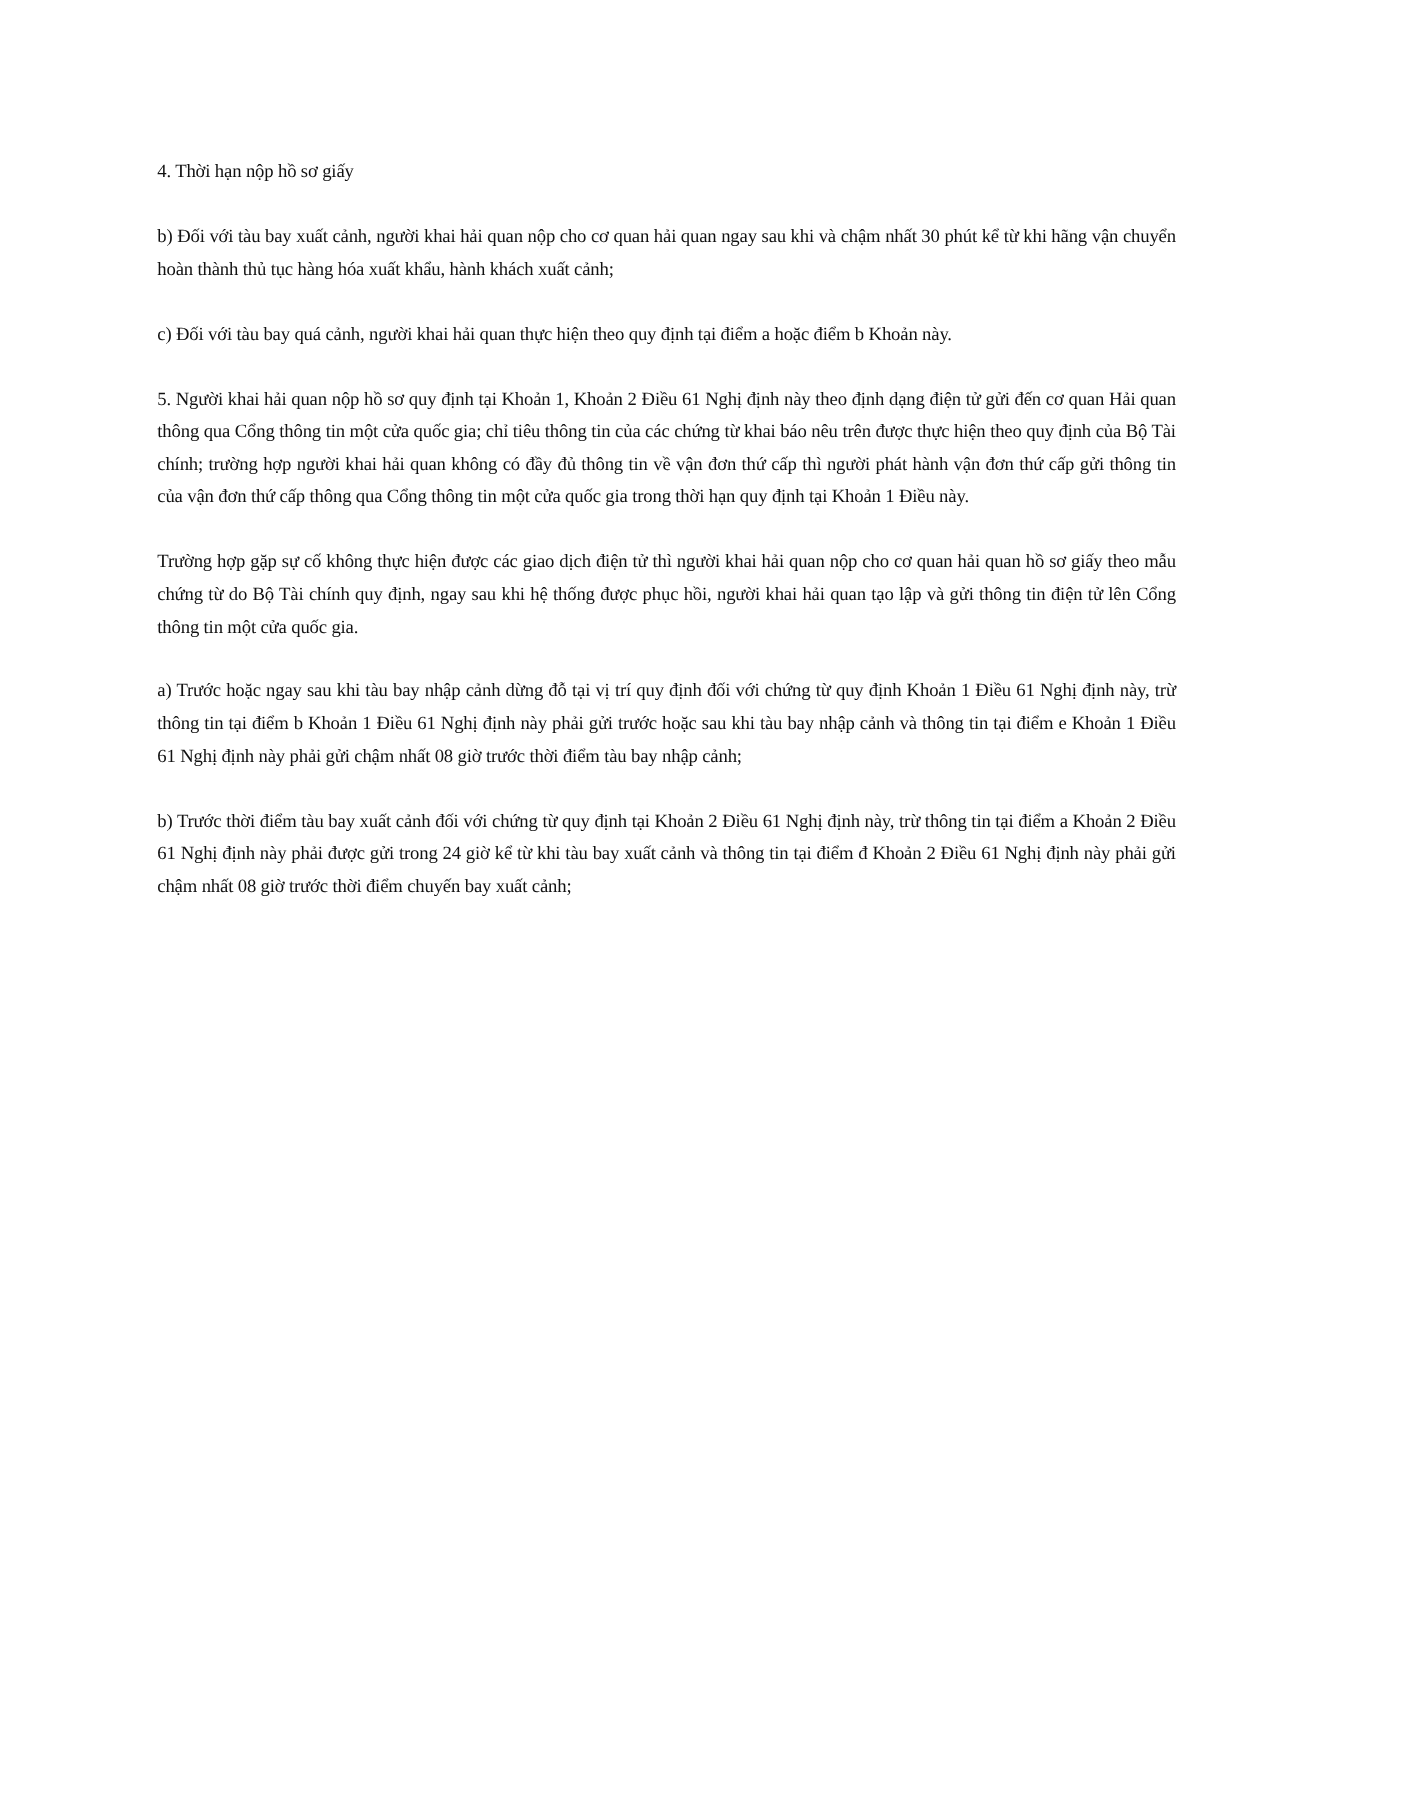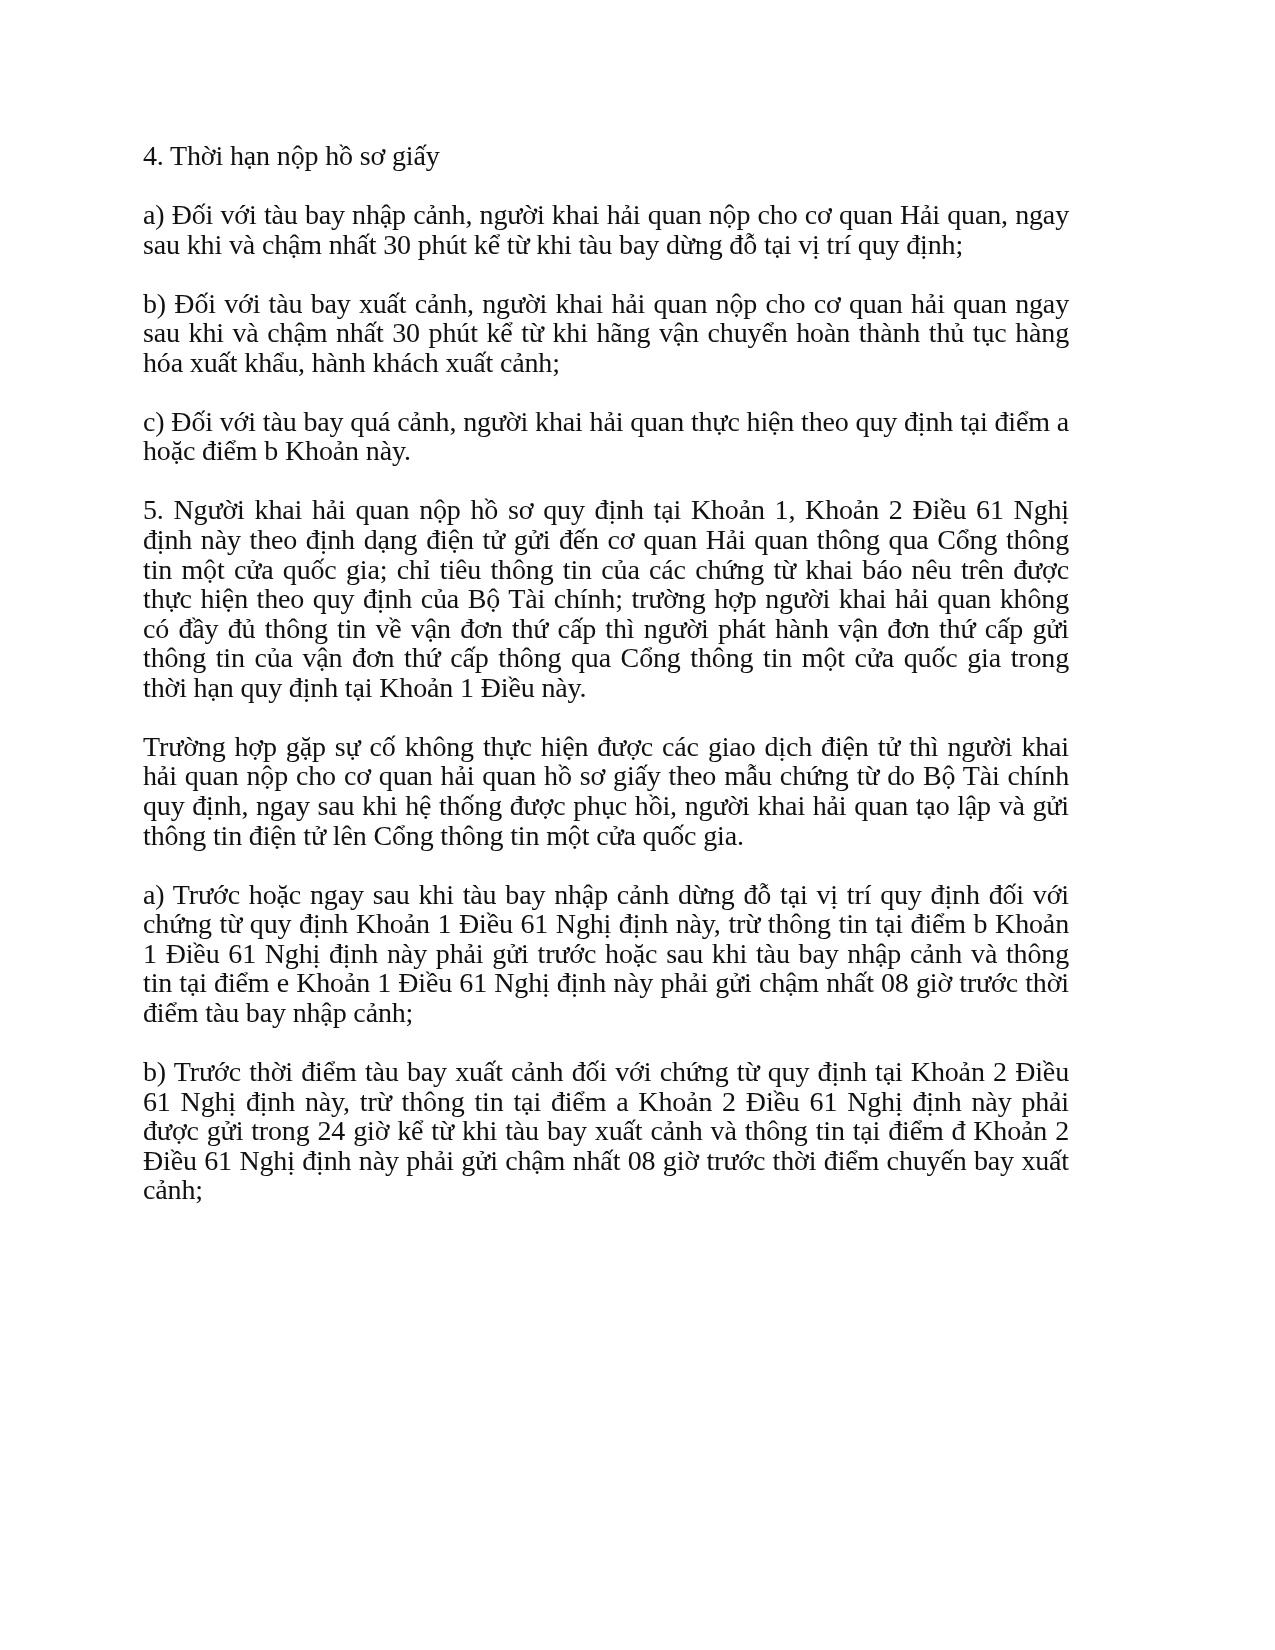--- a/index.html
+++ b/index.html
@@ -3,36 +3,35 @@
   <meta charset="utf-8">
   <style>
     html, body { margin: 0; padding: 0; background: #ffffff; }
     body { width: 1275px; height: 1650px; position: relative; overflow: hidden; }
     .page {
       position: absolute;
       left: 143px;
       top: 141px;
       width: 926px;
       font-family: "Liberation Serif", "DejaVu Serif", serif;
-      font-size: 28px;
+      font-size: 17px;
       line-height: 29.6px;
       color: #111111;
       letter-spacing: -0.15px;
     }
     .para {
       margin: 0 0 29.4px 0;
       text-align: justify;
       text-align-last: left;
     }
   </style>
 </head>
 <body>
 
 <div class="page">
   <p class="para">4. Thời hạn nộp hồ sơ giấy</p>
-  <p class="para">a) Đối với tàu bay nhập cảnh, người khai hải quan nộp cho cơ quan Hải quan, ngay sau khi và chậm nhất 30 phút kể từ khi tàu bay dừng đỗ tại vị trí quy định;</p>
   <p class="para">b) Đối với tàu bay xuất cảnh, người khai hải quan nộp cho cơ quan hải quan ngay sau khi và chậm nhất 30 phút kể từ khi hãng vận chuyển hoàn thành thủ tục hàng hóa xuất khẩu, hành khách xuất cảnh;</p>
   <p class="para">c) Đối với tàu bay quá cảnh, người khai hải quan thực hiện theo quy định tại điểm a hoặc điểm b Khoản này.</p>
   <p class="para">5. Người khai hải quan nộp hồ sơ quy định tại Khoản 1, Khoản 2 Điều 61 Nghị định này theo định dạng điện tử gửi đến cơ quan Hải quan thông qua Cổng thông tin một cửa quốc gia; chỉ tiêu thông tin của các chứng từ khai báo nêu trên được thực hiện theo quy định của Bộ Tài chính; trường hợp người khai hải quan không có đầy đủ thông tin về vận đơn thứ cấp thì người phát hành vận đơn thứ cấp gửi thông tin của vận đơn thứ cấp thông qua Cổng thông tin một cửa quốc gia trong thời hạn quy định tại Khoản 1 Điều này.</p>
   <p class="para">Trường hợp gặp sự cố không thực hiện được các giao dịch điện tử thì người khai hải quan nộp cho cơ quan hải quan hồ sơ giấy theo mẫu chứng từ do Bộ Tài chính quy định, ngay sau khi hệ thống được phục hồi, người khai hải quan tạo lập và gửi thông tin điện tử lên Cổng thông tin một cửa quốc gia.</p>
   <p class="para">a) Trước hoặc ngay sau khi tàu bay nhập cảnh dừng đỗ tại vị trí quy định đối với chứng từ quy định Khoản 1 Điều 61 Nghị định này, trừ thông tin tại điểm b Khoản 1 Điều 61 Nghị định này phải gửi trước hoặc sau khi tàu bay nhập cảnh và thông tin tại điểm e Khoản 1 Điều 61 Nghị định này phải gửi chậm nhất 08 giờ trước thời điểm tàu bay nhập cảnh;</p>
   <p class="para">b) Trước thời điểm tàu bay xuất cảnh đối với chứng từ quy định tại Khoản 2 Điều 61 Nghị định này, trừ thông tin tại điểm a Khoản 2 Điều 61 Nghị định này phải được gửi trong 24 giờ kể từ khi tàu bay xuất cảnh và thông tin tại điểm đ Khoản 2 Điều 61 Nghị định này phải gửi chậm nhất 08 giờ trước thời điểm chuyến bay xuất cảnh;</p>
 </div>
 
 </body></html>

